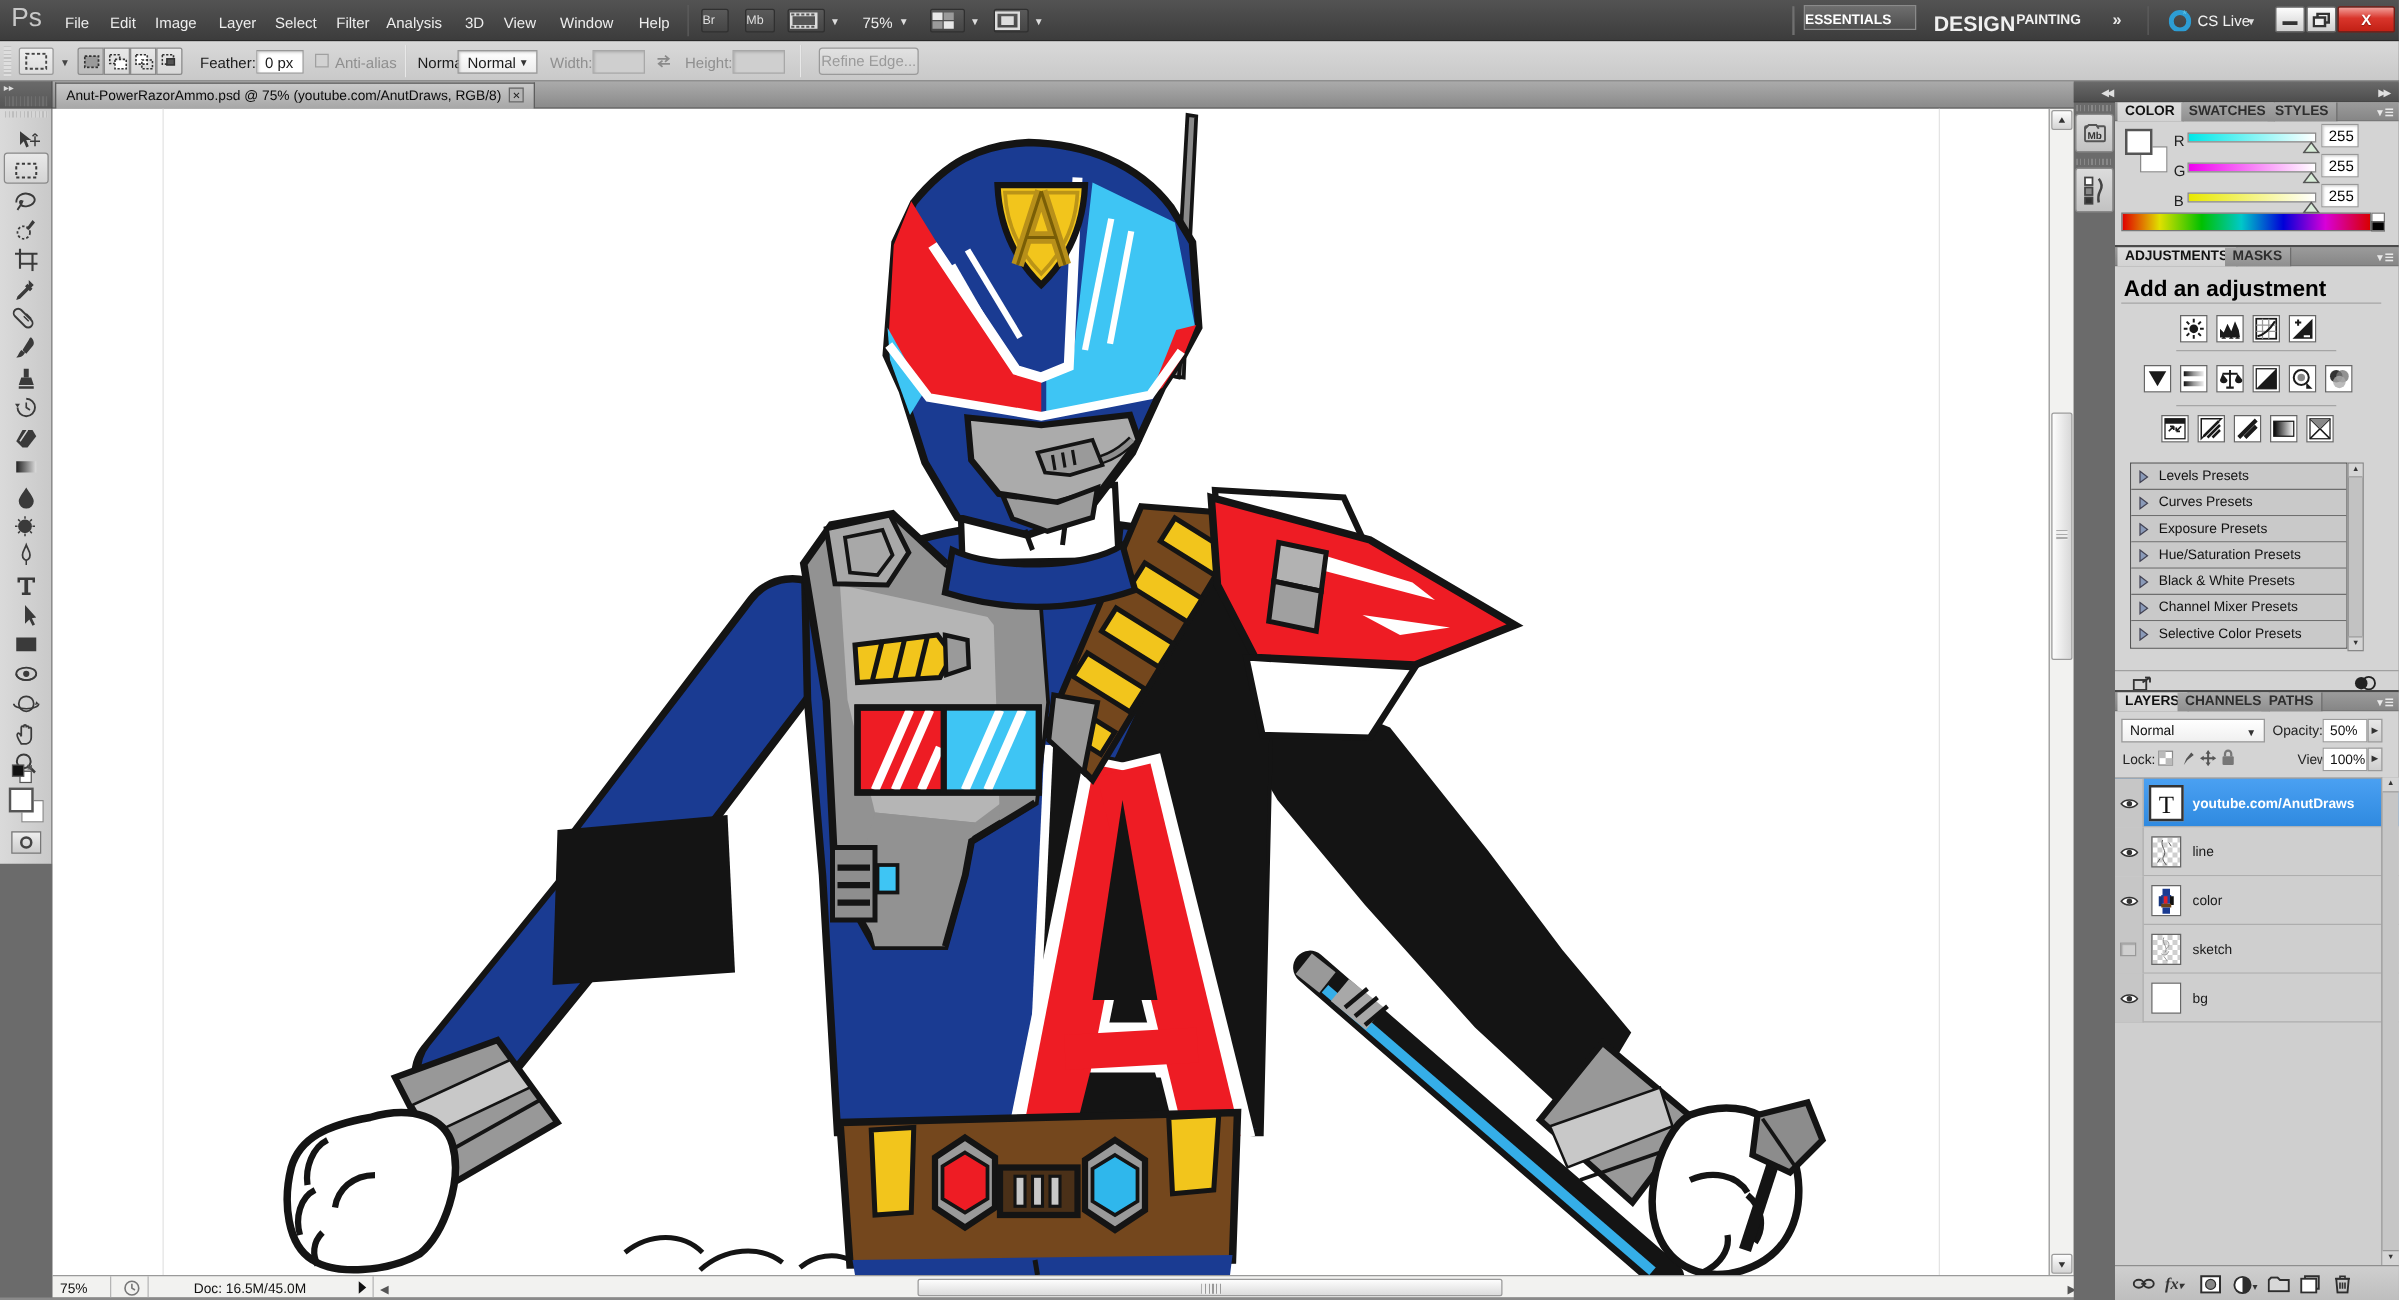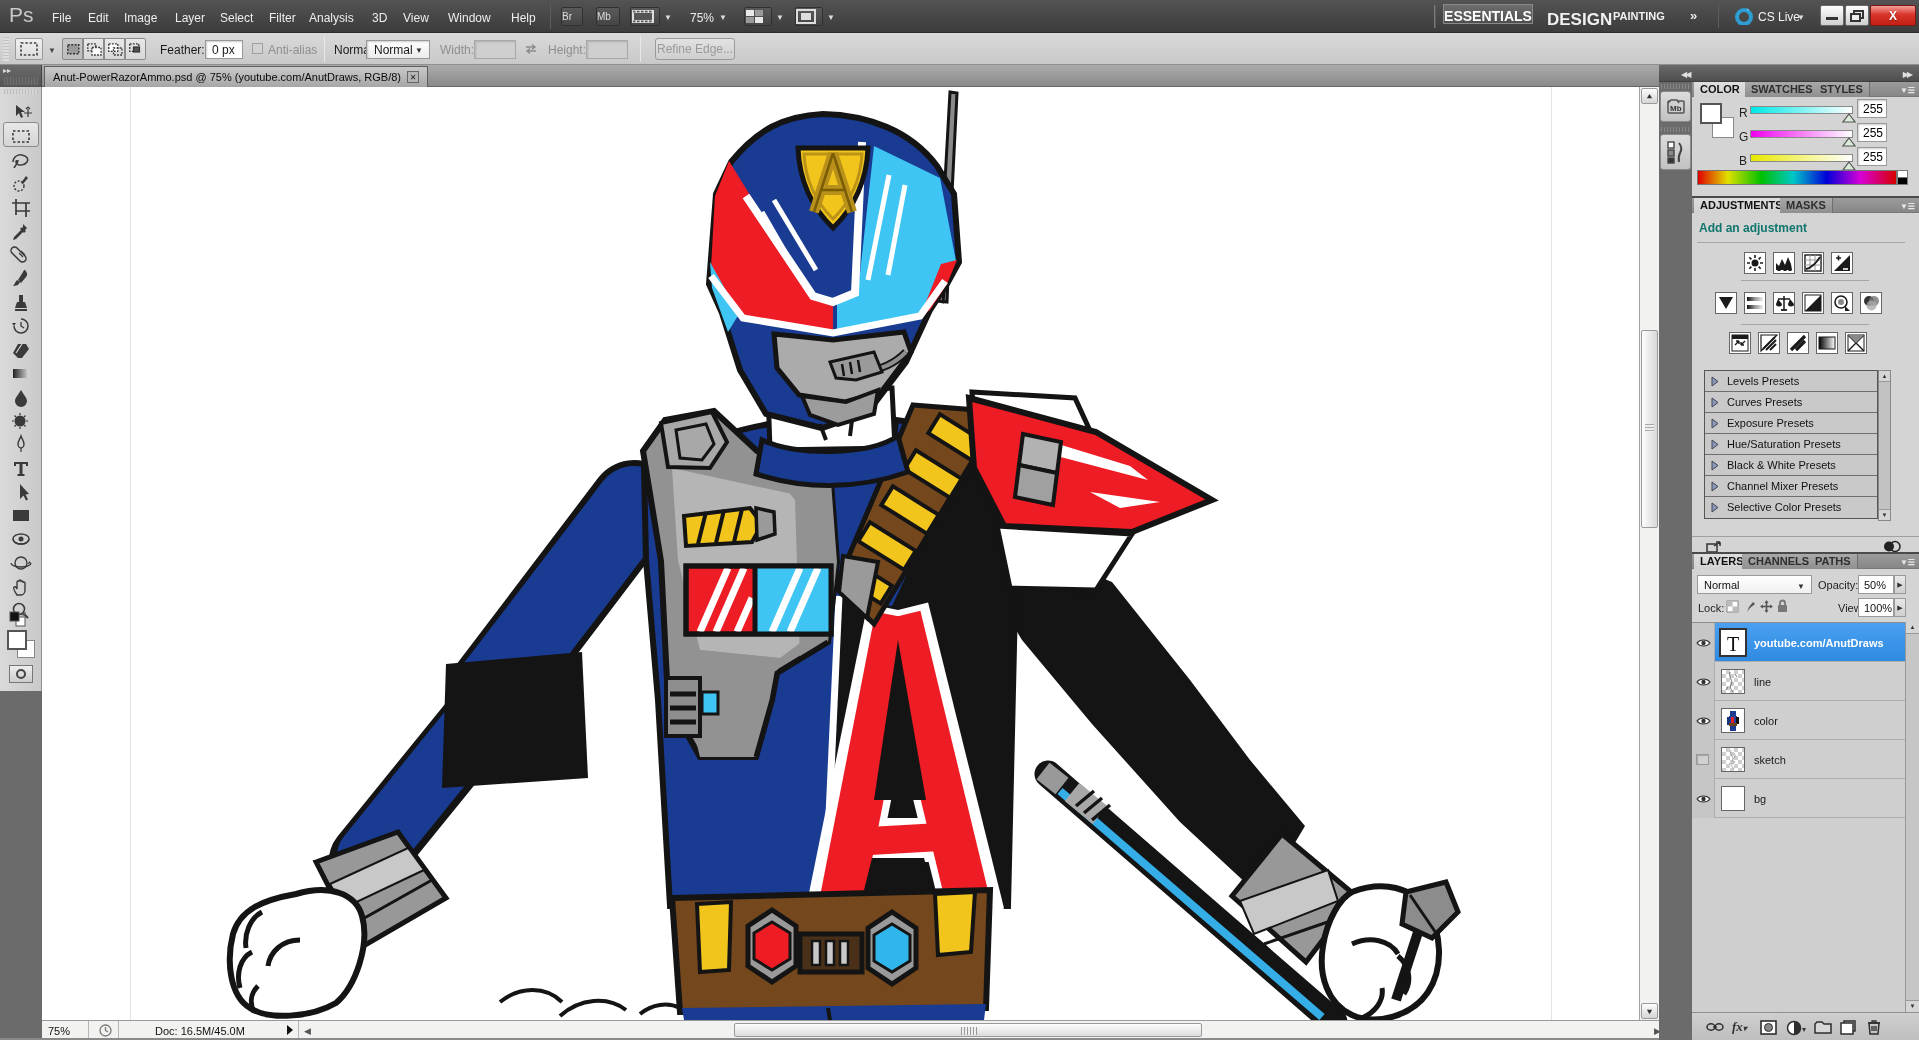--- a/index.html
+++ b/index.html
@@ -77,21 +77,21 @@
         <rect x="1" y="8" width="8" height="6" fill="#9a9a9a"></rect>
         <rect x="10" y="8" width="8" height="6" fill="#e8e8e8"></rect>
       </svg></div>
   <span class="abs" style="left:776px;top:13px;color:#ddd;font-size:8px;">▼</span>
   <div class="mbtn" style="left:795px;width:28px;"><svg width="20" height="15" viewBox="0 0 20 15" style="margin-top:1px">
         <rect x="1" y="1" width="18" height="13" fill="none" stroke="#ddd" stroke-width="2"></rect>
         <rect x="5" y="4" width="10" height="7" fill="#ddd"></rect>
       </svg></div>
   <span class="abs" style="left:827px;top:13px;color:#ddd;font-size:8px;">▼</span>
   <div class="abs" style="left:1434px;top:5px;width:2px;height:23px;background:#5e5e5e;border-left:1px solid #777;"></div>
-  <div class="abs" style="left:1443px;top:4px;width:90px;height:20px;background:linear-gradient(#6e6e6e,#4e4e4e);border:1px solid #8a8a8a;color:#fff;font-weight:bold;font-size:14px;text-align:center;line-height:23px;">ESSENTIALS</div>
+  <div class="abs" style="left:1443px;top:4px;width:90px;height:20px;background:linear-gradient(#6e6e6e,#4e4e4e);border:1px solid #8a8a8a;color:#fff;font-weight:bold;font-size:11px;text-align:left;line-height:23px;">ESSENTIALS</div>
   <span class="abs" style="left:1547px;top:10px;font-weight:bold;font-size:17px;color:#f0f0f0;">DESIGN</span>
   <span class="abs" style="left:1613px;top:10px;font-weight:bold;font-size:11px;color:#f0f0f0;">PAINTING</span>
   <span class="abs" style="left:1690px;top:8px;font-weight:bold;font-size:13px;color:#e8e8e8;">»</span>
   <div class="abs" style="left:1718px;top:5px;width:1px;height:23px;background:#5e5e5e;"></div>
   <svg class="abs" style="left:1735px;top:7px;" width="18" height="18" viewBox="0 0 18 18">
       <circle cx="9" cy="10" r="7" fill="none" stroke="#2d9dd4" stroke-width="4"></circle>
       <text x="11" y="7" font-size="9" fill="#5ec6e8">*</text>
     </svg>
   <span class="abs" style="left:1758px;top:10px;color:#f2f2f2;">CS Live</span>
   <span class="abs" style="left:1797px;top:13px;color:#ddd;font-size:8px;">▼</span>
@@ -507,21 +507,21 @@
     <div class="abs" style="left:205px;top:88px;width:11px;height:8px;background:#fff;border:1px solid #777;"></div>
     <div class="abs" style="left:205px;top:95px;width:11px;height:8px;background:#000;border:1px solid #777;"></div>
   </div>
 
   <div class="panel" id="adjpanel" style="top:131px;height:356px;border-top:2px solid #4a4a4a;">
     <div class="tabrow">
       <div class="ptab active" style="left:2px">ADJUSTMENTS</div>
       <div class="ptab" style="left:88px">MASKS</div>
       <span class="pmenu">▼☰</span>
     </div>
-    <div style="position:absolute;left:7px;top:23px;font-weight:bold;font-size:12px;color:#0f766e;">Add an adjustment</div>
+    <div style="position:absolute;left:7px;top:23px;font-weight:bold;font-size:18px;color:#000000;">Add an adjustment</div>
     <div class="abs" style="left:5px;top:44px;width:208px;height:1px;background:#a5a5a5;"></div>
     <div id="adjrow1" class="abs" style="left:0;top:54px;">
         <div style="position:absolute;left:52px;top:0;width:22px;height:22px;background:#fff;border:1px solid #666;">
           <svg width="20" height="20" viewBox="0 0 20 20" style="display:block">
             <circle cx="10" cy="10" r="3.5" fill="#1a1a1a"></circle>
             <path d="M10 2 v3 M10 15 v3 M2 10 h3 M15 10 h3 M4.3 4.3 l2.1 2.1 M13.6 13.6 l2.1 2.1 M15.7 4.3 l-2.1 2.1 M6.4 13.6 l-2.1 2.1" stroke="#1a1a1a" stroke-width="1.6"></path>
           </svg>
         </div>
         <div style="position:absolute;left:81px;top:0;width:22px;height:22px;background:#fff;border:1px solid #666;">
           <svg width="20" height="20" viewBox="0 0 20 20" style="display:block">

